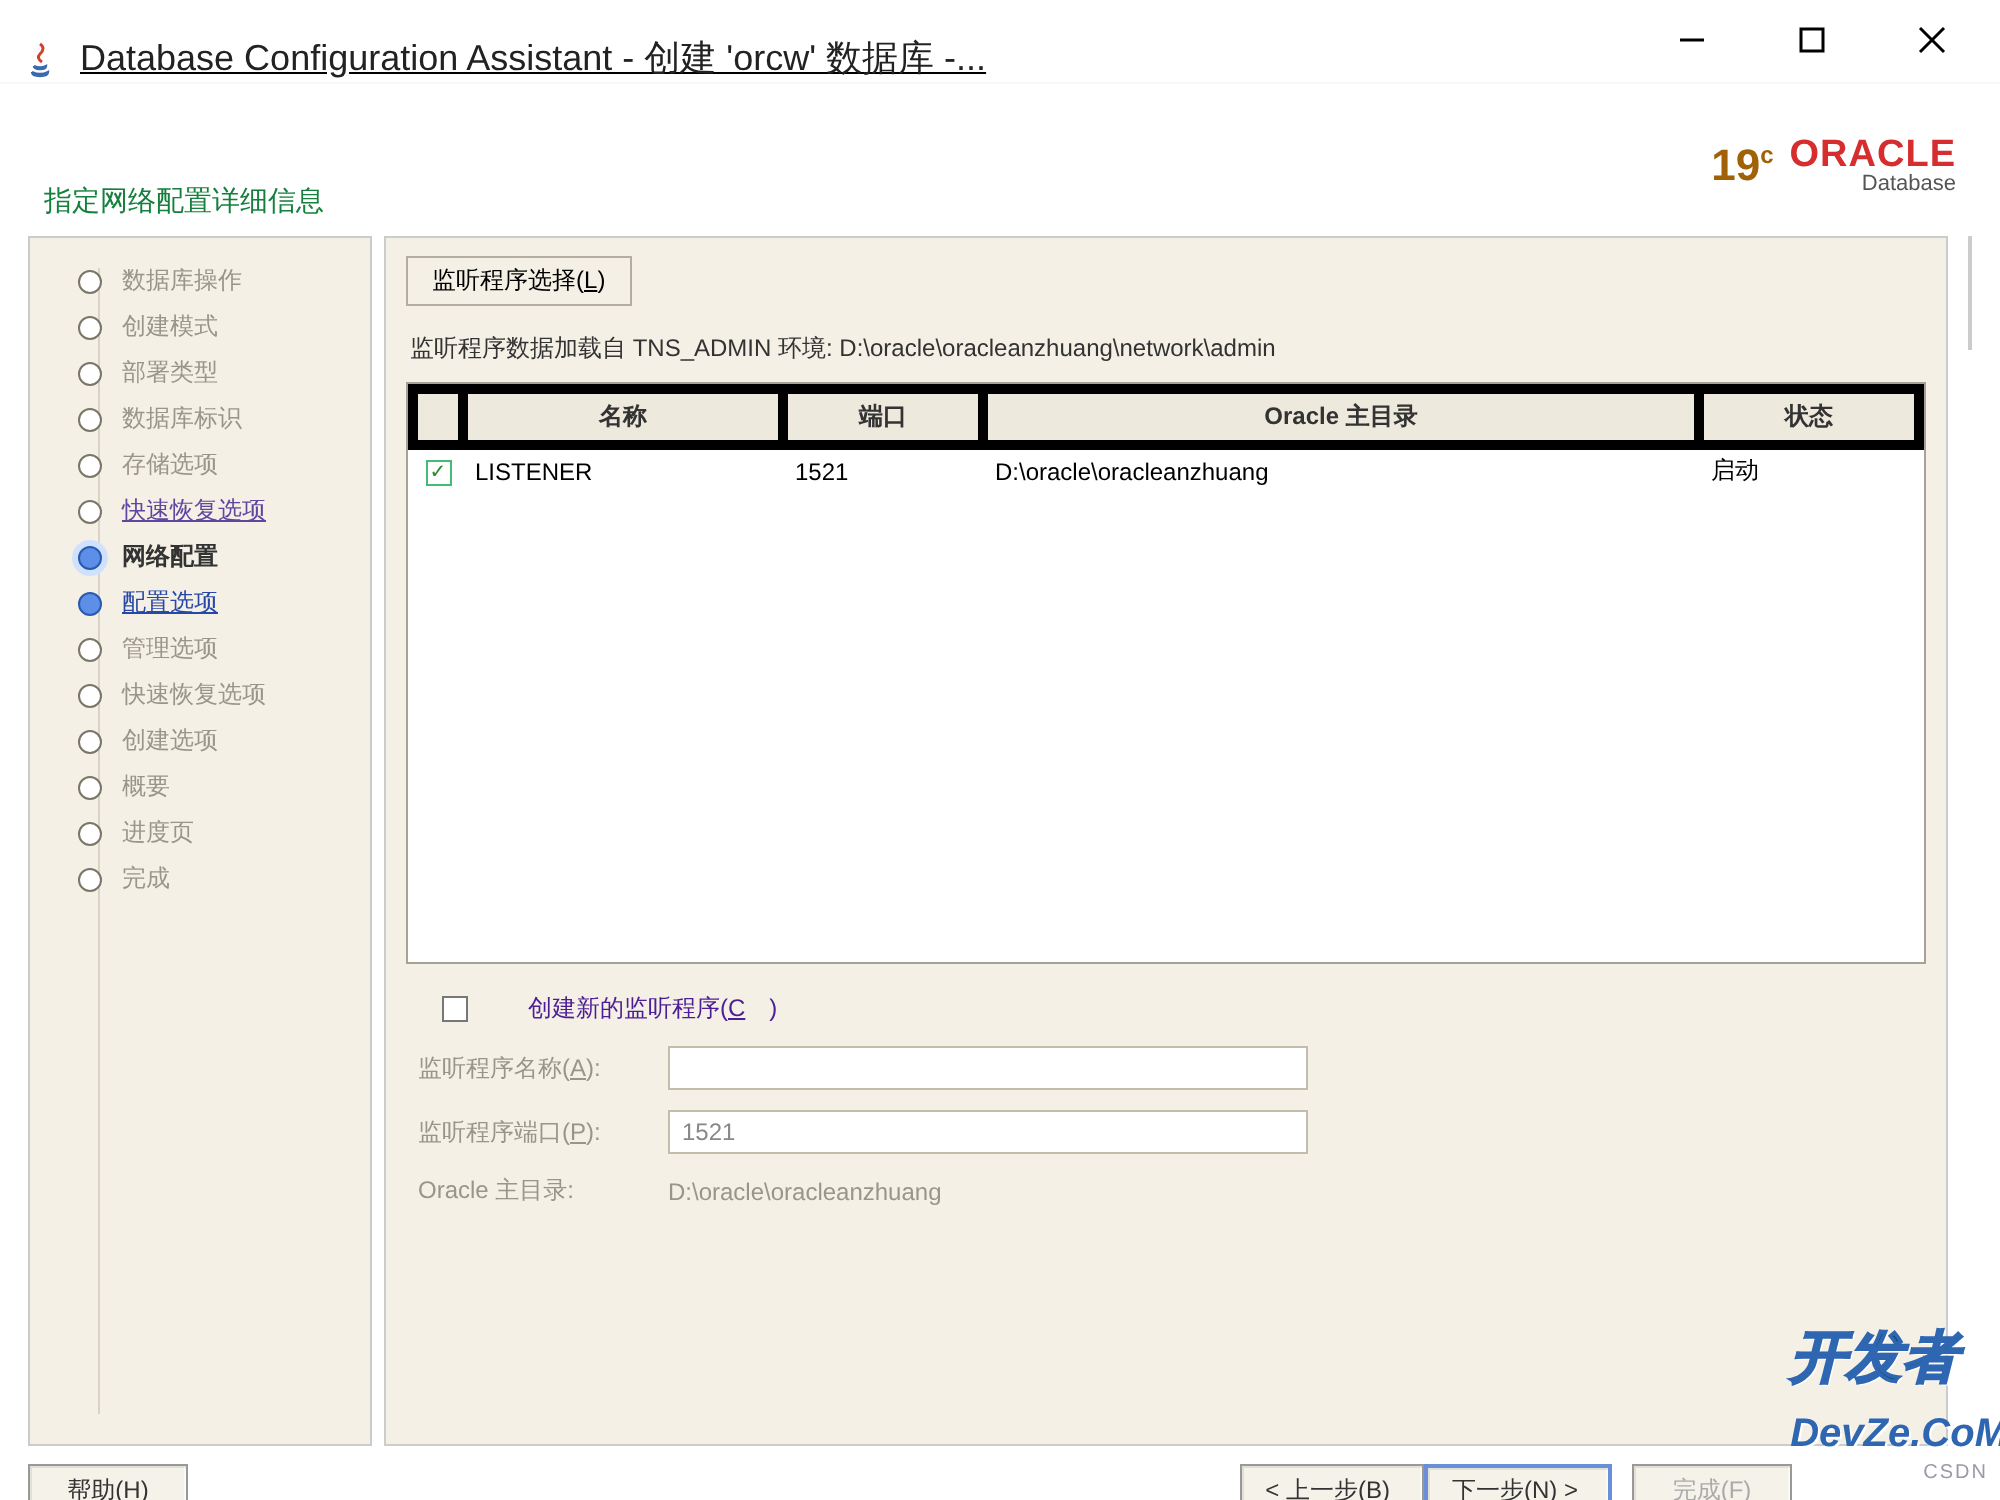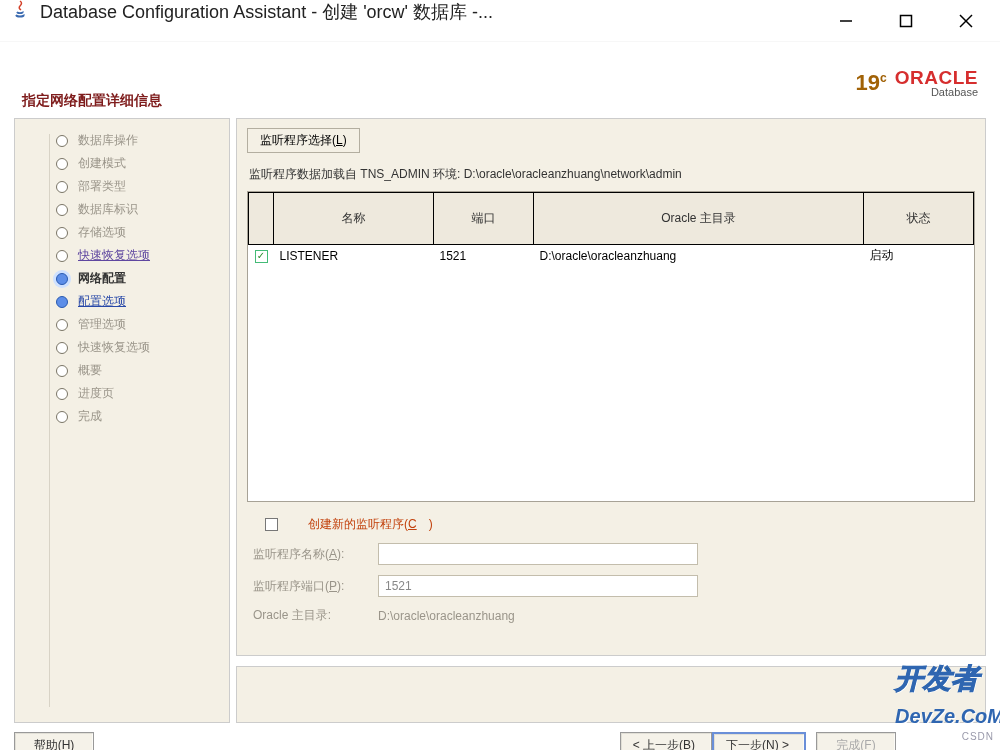--- a/index.html
+++ b/index.html
@@ -1,75 +1,75 @@
 <!DOCTYPE html>
 <html><head>
 <meta charset="utf-8">
 <style>
 * { box-sizing: border-box; margin: 0; padding: 0; font-family: "Microsoft YaHei", "Segoe UI", Tahoma, sans-serif; }
 body { background: #fff; width: 1000px; height: 750px; overflow: hidden; position: relative; }
 
 
-.titlebar { height: 42px; display: flex; align-items: flex-start; padding: 0 4px 0 10px; border-bottom: 1px solid rgba(0,0,0,0.03); }
+.titlebar { height: 42px; display: flex; align-items: flex-end; padding: 16px 4px 0 10px; border-bottom: 1px solid rgba(0,0,0,0.03); text-decoration: underline; }
 .titlebar .java-icon { width: 20px; height: 20px; margin-right: 10px; display: inline-flex; align-items: center; justify-content: center; }
 .titlebar .title { font-size: 18px; color: #222; flex: 1; }
 .win-controls { display: flex; align-items: center; }
 .win-btn { width: 60px; height: 42px; display: flex; align-items: center; justify-content: center; }
 .win-btn svg { stroke: #000; }
 
 
 .header { display: flex; align-items: center; padding: 14px 22px 8px 22px; }
-.page-title { font-size: 14px; font-weight: bold; color: #7f1d1d; margin-top: 36px; }
+.page-title { font-size: 14px; font-weight: normal; color: #15803d; margin-top: 36px; }
 .brand { margin-left: auto; display: flex; align-items: center; gap: 8px; }
 .brand-19c { font-family: Georgia, serif; font-weight: bold; font-size: 22px; color: #a16207; }
 .brand-19c sup { font-size: 12px; }
 .brand-right { display: flex; flex-direction: column; line-height: 1; }
 .brand-oracle { color: #d62e2e; font-weight: bold; letter-spacing: 0.5px; font-size: 19px; }
 .brand-db { color: #555; font-size: 11px; text-align: right; }
 
 
 .body { display: flex; height: 605px; padding: 0 14px 0 14px; }
 
-.sidebar { width: 216px; border: 1px solid #ccc; background: #f4f0e5; margin-right: 6px; padding: 10px 17px; position: relative; }
+.sidebar { width: 172px; border: 1px solid #ccc; background: #f4f0e5; margin-right: 6px; padding: 10px 0; position: relative; }
 .sidebar::before { content:""; position: absolute; left: 34px; top: 15px; bottom: 15px; width: 1px; background: #d8d3c6; }
 .side-item { display: flex; align-items: center; gap: 10px; padding: 3px 8px 3px 24px; font-size: 12px; position: relative; }
 .side-item .dot { width: 12px; height: 12px; border-radius: 50%; border: 1px solid #7a7566; background: #fff; z-index: 1; flex: 0 0 12px; }
 .side-item.link a { color: #5f47a0; text-decoration: underline; }
 .side-item.disabled { color: #9a958a; }
 .side-item.current .dot { background: #5d8ee8; border-color: #2a5ab0; box-shadow: 0 0 0 3px #cfe1ff; }
 .side-item.current .lbl { color: #333; font-weight: bold; }
 .side-item.next .dot { background: #5d8ee8; border-color: #2a5ab0; }
 .side-item.next a { color: #2848a8; text-decoration: underline; }
 
-.main { flex: 1; display: flex; flex-direction: column; gap: 10px; }
+.main { flex: 1; display: flex; flex-direction: row; gap: 10px; }
 
 .panel { border: 1px solid #ccc; background: #f4f0e5; position: relative; }
 .main-panel { flex: 1; padding: 8px 10px 10px 10px; }
 .tab { position: relative; top: 1px; display: inline-block; border: 1px solid #b3aea0; background: #f4f0e5; padding: 3px 12px; font-size: 12px; }
 .tab u { text-decoration: underline; }
 .desc { margin: 14px 2px 8px; font-size: 12px; color: #333; }
 
 .table-wrap { border: 1px solid #a7a296; background: #fff; }
 .table { width: 100%; border-collapse: collapse; font-size: 12px; }
-.table th { background: #eee9dd; border: 1px solid #000000; padding: 17px 6px; font-weight: normal; color: #333; }
+.table th { background: #eee9dd; border: 5px solid #000000; padding: 3px 6px; font-weight: bold; color: #333; }
 .table td { padding: 2px 6px; }
 .table td.chk { width: 24px; }
 .table .chkbox { width: 13px; height: 13px; border: 1px solid #4b7; display: inline-flex; align-items: center; justify-content: center; background: #fff; }
 .table .chkbox::after { content: "✓"; color: #2a8a2a; font-size: 10px; line-height: 1; }
 .empty-rows { height: 235px; }
 
 .form { margin-top: 14px; font-size: 12px; }
 .form-row { display: flex; align-items: center; gap: 10px; margin: 6px 0 10px 6px; }
 .form-row label { color: #9a958a; min-width: 115px; }
 .form-row input { width: 320px; padding: 3px 6px; border: 1px solid #c3bdac; background: #fff; font-size: 12px; color: #666; }
 .form-row input:disabled { background: #fff; color: #888; }
 .form-row .static { color: #9a958a; }
 .chk-row { display: flex; align-items: center; gap: 6px; margin: 4px 0 10px 6px; }
 .chk-row .cbox { width: 13px; height: 13px; border: 1px solid #777; background: #fff; display: inline-block; }
-.chk-row span { font-size: 12px; color: #c2410c; margin-left: 12px; }
+.chk-row span { font-size: 12px; color: #4c1d95; margin-left: 12px; }
 
 .msg-panel { height: 57px; }
 
 
 .footer { height: 44px; display: flex; align-items: center; padding: 0 14px; gap: 10px; }
 .btn { border: 1px solid #999; background: #f5f2e9; padding: 4px 16px; font-size: 12px; color: #333; cursor: pointer; min-width: 80px; text-align: center; box-shadow: 1px 1px 0 rgba(0,0,0,0.08) inset, -1px -1px 0 rgba(255,255,255,0.6) inset; }
 .btn:disabled, .btn.disabled { color: #aaa; }
 .btn.default { border: 2px solid #6a8fd8; padding: 3px 15px; }
 .spacer { flex: 1; }
 .footer .group { display: flex; }
@@ -155,20 +155,24 @@
         <span class="dot"></span>
         <a>配置选项</a>
       </div>
       <div class="side-item disabled">
         <span class="dot"></span>
         <span class="lbl">管理选项</span>
       </div>
       <div class="side-item disabled">
         <span class="dot"></span>
         <span class="lbl">快速恢复选项</span>
+      </div>
+      <div class="side-item disabled">
+        <span class="dot"></span>
+        <span class="lbl">创建选项</span>
       </div>
       <div class="side-item disabled">
         <span class="dot"></span>
         <span class="lbl">概要</span>
       </div>
       <div class="side-item disabled">
         <span class="dot"></span>
         <span class="lbl">进度页</span>
       </div>
       <div class="side-item disabled">

